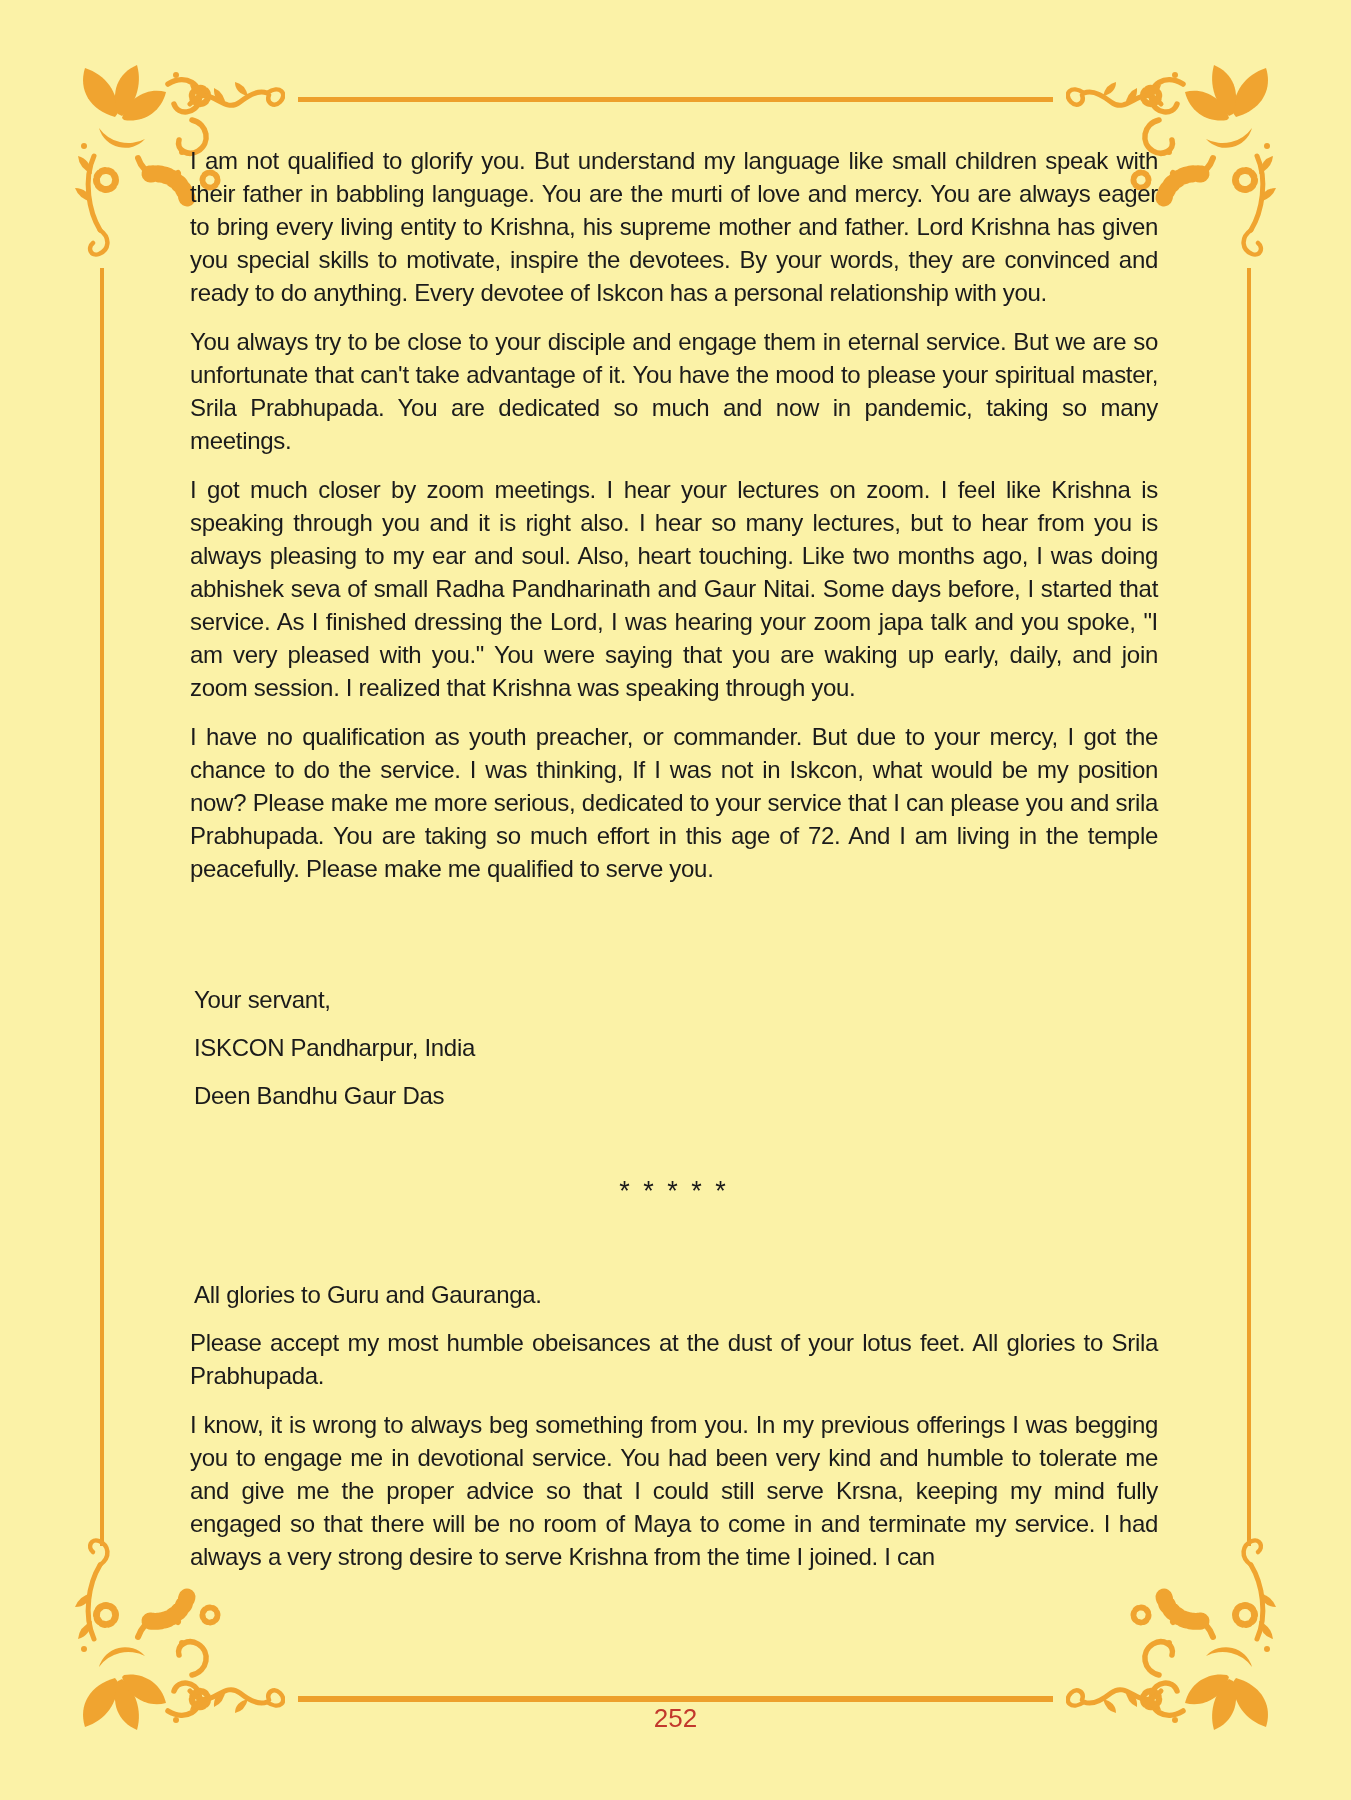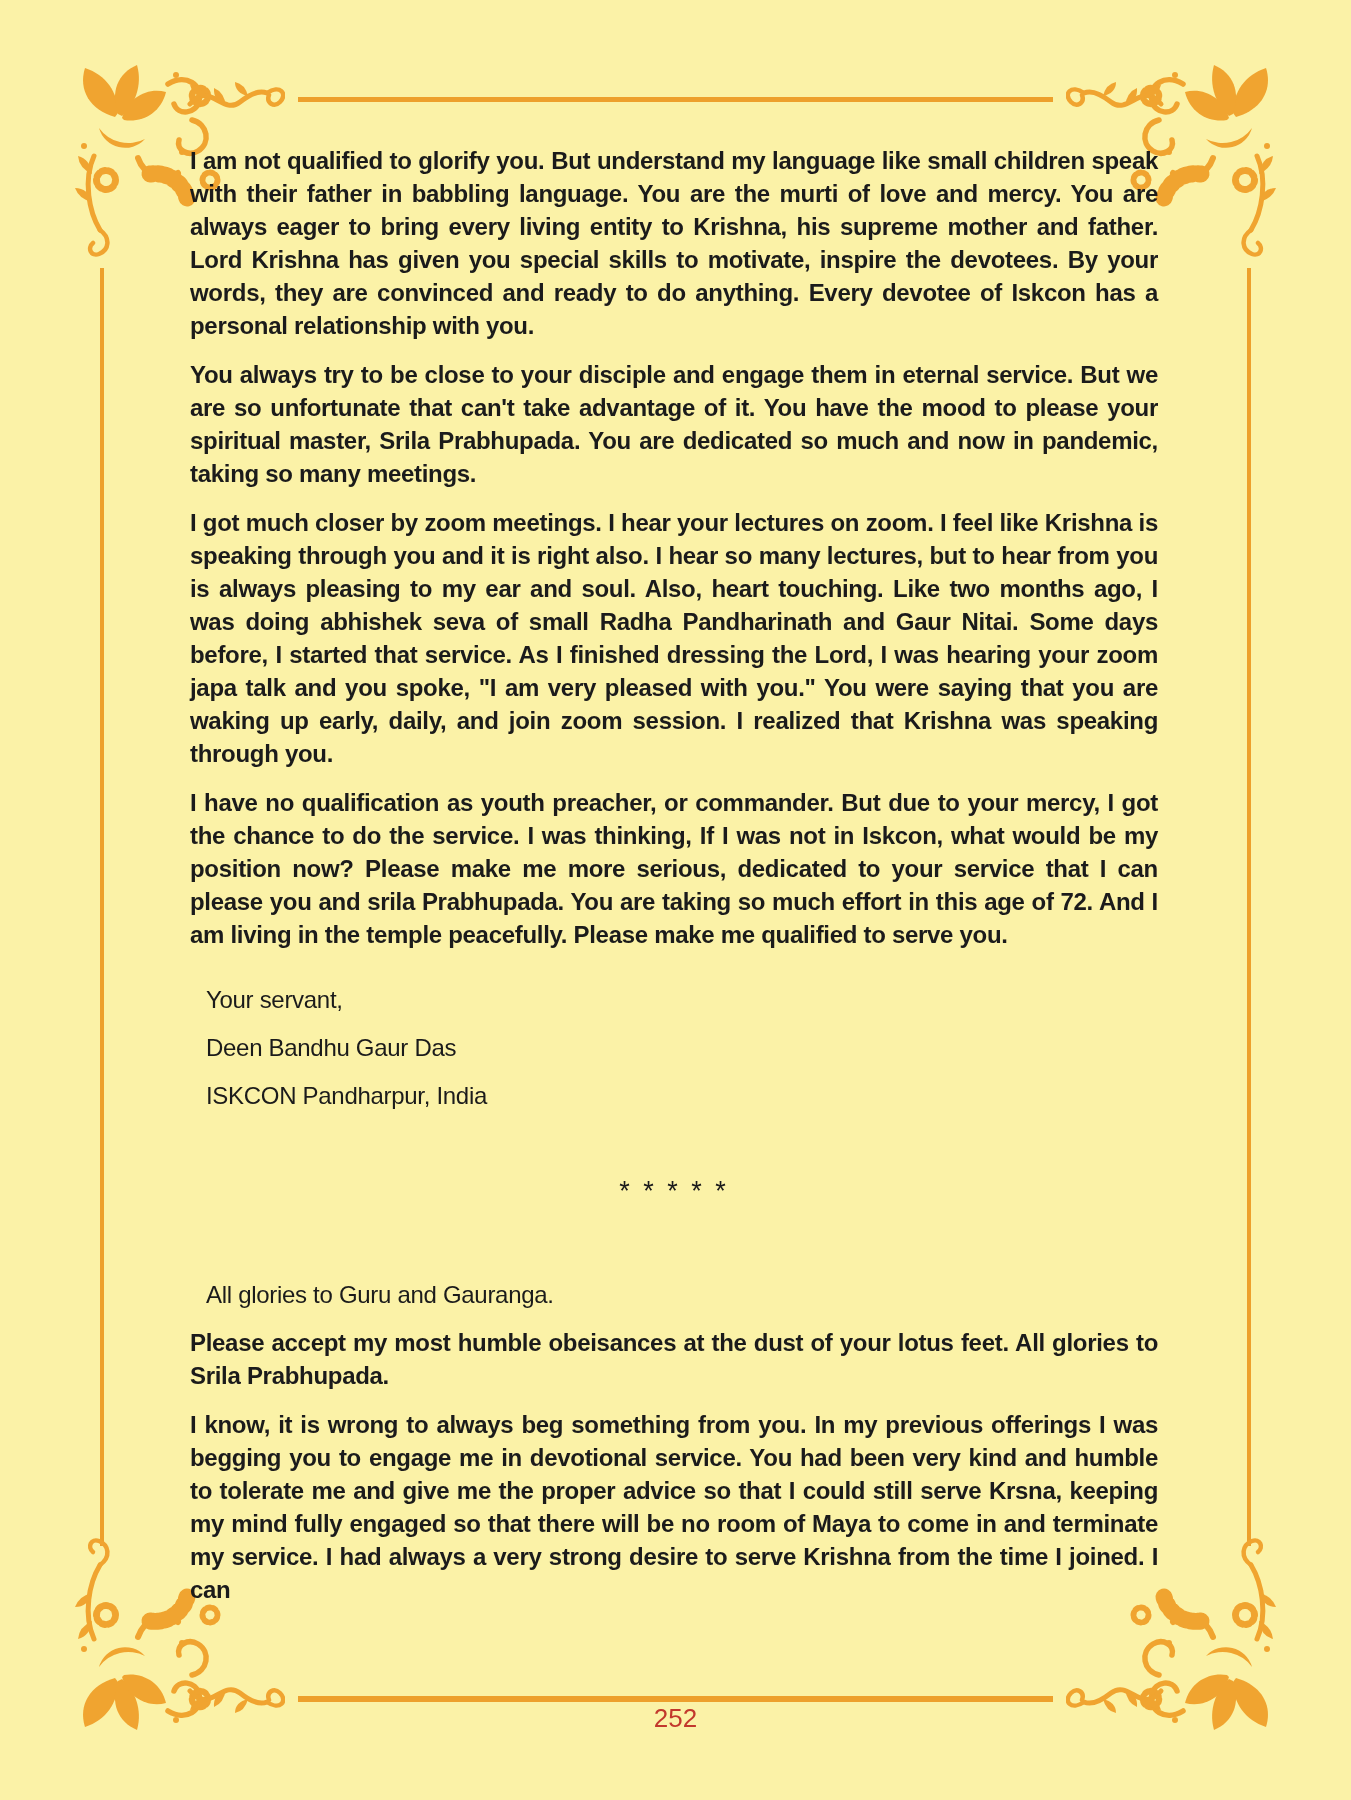--- a/index.html
+++ b/index.html
@@ -28,24 +28,23 @@
   .textcol{position:absolute;left:190px;width:968px;}
   .letter1{top:144px;}
   .signature{top:983px;}
   .separator{top:1176px;text-align:center;font-size:27px;letter-spacing:3px;color:#1B1B1B;}
   .letter2{top:1278px;}
   p.para{
     margin:0 0 16px 0;
     font-size:24px;line-height:33px;
     letter-spacing:-0.3px;
     text-align:justify;
-    font-weight:bold;
   }
   p.line{
-    margin:0 0 15px 16px;
+    margin:0 0 15px 4px;
     font-size:24px;line-height:33px;
     letter-spacing:-0.3px;
     text-align:left;
   }
   .pagenum{
     position:absolute;left:0;top:1658px;width:100%;
     text-align:center;
     font-size:26px;line-height:30px;
     color:#C2382C;
     margin-top:45px;
@@ -202,22 +201,22 @@
 
   <div class="textcol letter1">
     <p class="para">I am not qualified to glorify you. But understand my language like small children speak with their father in babbling language. You are the murti of love and mercy. You are always eager to bring every living entity to Krishna, his supreme mother and father. Lord Krishna has given you special skills to motivate, inspire the devotees. By your words, they are convinced and ready to do anything. Every devotee of Iskcon has a personal relationship with you.</p>
     <p class="para">You always try to be close to your disciple and engage them in eternal service. But we are so unfortunate that can't take advantage of it. You have the mood to please your spiritual master, Srila Prabhupada. You are dedicated so much and now in pandemic, taking so many meetings.</p>
     <p class="para">I got much closer by zoom meetings. I hear your lectures on zoom. I feel like Krishna is speaking through you and it is right also. I hear so many lectures, but to hear from you is always pleasing to my ear and soul. Also, heart touching. Like two months ago, I was doing abhishek seva of small Radha Pandharinath and Gaur Nitai. Some days before, I started that service. As I finished dressing the Lord, I was hearing your zoom japa talk and you spoke, "I am very pleased with you." You were saying that you are waking up early, daily, and join zoom session. I realized that Krishna was speaking through you.</p>
     <p class="para">I have no qualification as youth preacher, or commander. But due to your mercy, I got the chance to do the service. I was thinking, If I was not in Iskcon, what would be my position now? Please make me more serious, dedicated to your service that I can please you and srila Prabhupada. You are taking so much effort in this age of 72. And I am living in the temple peacefully. Please make me qualified to serve you.</p>
   </div>
 
   <div class="textcol signature">
     <p class="line">Your servant,</p>
+    <p class="line">ISKCON Pandharpur, India</p>
     <p class="line">Deen Bandhu Gaur Das</p>
-    <p class="line">ISKCON Pandharpur, India</p>
   </div>
 
   <div class="textcol separator">* * * * *</div>
 
   <div class="textcol letter2">
     <p class="line">All glories to Guru and Gauranga.</p>
     <p class="para">Please accept my most humble obeisances at the dust of your lotus feet. All glories to Srila Prabhupada.</p>
     <p class="para">I know, it is wrong to always beg something from you. In my previous offerings I was begging you to engage me in devotional service. You had been very kind and humble to tolerate me and give me the proper advice so that I could still serve Krsna, keeping my mind fully engaged so that there will be no room of Maya to come in and terminate my service. I had always a very strong desire to serve Krishna from the time I joined. I can</p>
   </div>
 

